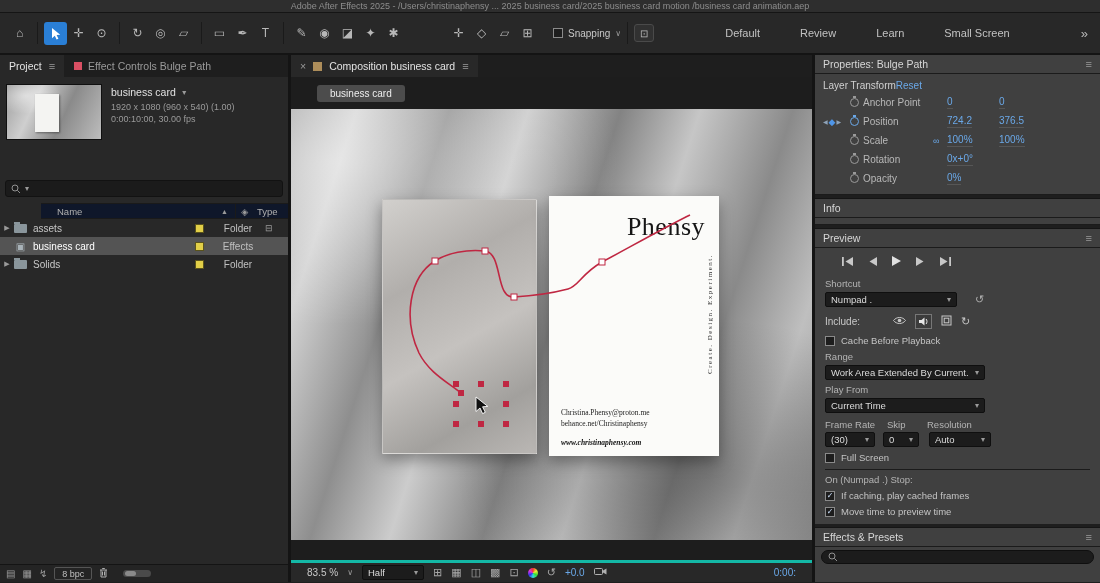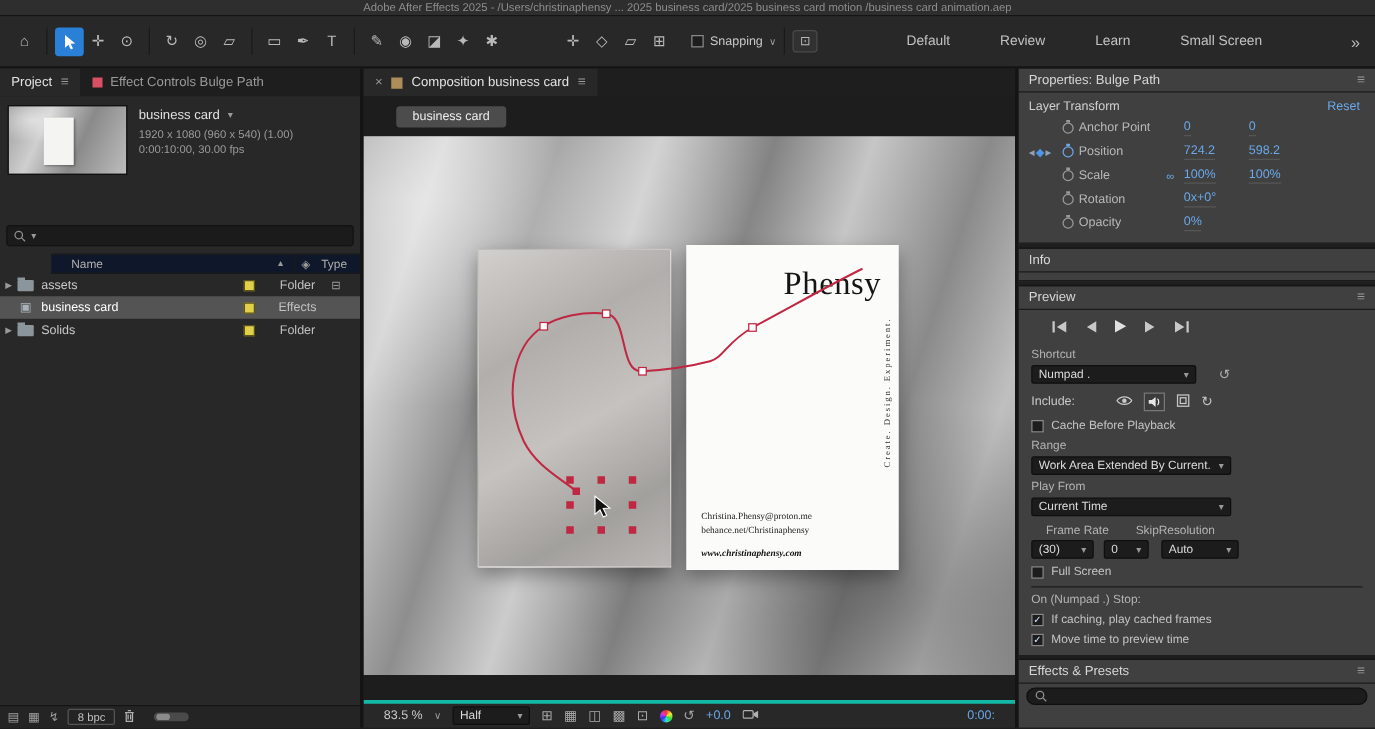--- a/index.html
+++ b/index.html
@@ -102,21 +102,21 @@
   .blueval { color:#6aa8e8; }
   .wheel { width:10px; height:10px; border-radius:50%; flex:none;
            background: conic-gradient(#e33,#ee3,#3d3,#3dd,#33e,#d3d,#e33); }
   .tcode { margin-left:auto; color:#6aa8e8; white-space:nowrap; }
 
   
   .shead { height:19px; display:flex; align-items:center; justify-content:space-between; padding:0 8px;
            font-size:10.5px; color:#d6d6d6; border-bottom:1px solid #1b1b1b; flex:none; }
   .pgap { height:4px; background:#1e1e1e; border-bottom:1px solid #151515; flex:none; }
   .pbody { padding:3px 8px 6px 4px; border-bottom:1px solid #1b1b1b; flex:none; }
-  .ltrow { display:flex; justify-content:space-between; align-items:center; height:16px; padding:0 4px; }
+  .ltrow { display:flex; justify-content:flex-start; align-items:center; height:16px; padding:0 4px; }
   .ltlabel { color:#d0d0d0; }
   .resetlink { color:#6aa8e8; }
   .prow2 { display:flex; align-items:center; height:19px; }
   .kf { width:26px; display:flex; align-items:center; justify-content:center; gap:1px; }
   .kfa { font-size:6px; color:#8fa3b8; }
   .kfd { font-size:9px; color:#4f96e8; }
   .swc { width:18px; display:flex; justify-content:center; }
   .sw { width:9px; height:9px; border:1px solid #9a9a9a; border-radius:50%; position:relative; display:inline-block; }
   .sw::before { content:""; position:absolute; top:-3px; left:2px; width:3px; height:2px; background:#9a9a9a; }
   .sw.on { border-color:#6aa8e8; } .sw.on::before { background:#6aa8e8; }
@@ -131,21 +131,21 @@
   .playrow { display:flex; gap:13px; padding:3px 0 7px 16px; align-items:center; }
   .pbtn { display:flex; align-items:center; }
   .plabel { font-size:9.5px; color:#b4b4b4; margin:4px 0 3px 0; }
   .ddshort { width:132px; }
   .ddwide { width:160px; margin-left:0; }
   .rowflex { display:flex; align-items:center; }
   .resetic { color:#b0b0b0; font-size:11px; margin-left:18px; }
   .includerow { display:flex; align-items:center; gap:9px; margin:7px 0 6px 0; }
   .selbox { border:1px solid #777; background:#3c3c3c; padding:1px 2px; display:flex; align-items:center; }
   .cbrow { display:flex; align-items:center; gap:6px; margin:5px 0; font-size:9.5px; color:#c4c4c4; }
-  .frlabels { display:flex; font-size:9.5px; color:#b4b4b4; margin-top:6px;text-align:right; }
+  .frlabels { display:flex; font-size:9.5px; color:#b4b4b4; margin-top:6px; }
   .frdds { display:flex; margin-top:2px; }
   .divline { border-top:1px solid #1b1b1b; margin:6px 0 4px 0; }
   .fxsearch { margin:3px 6px; height:14px; background:#1c1c1c; border:1px solid #0f0f0f; border-radius:7px;
               display:flex; align-items:center; gap:4px; padding:0 6px; flex:none; }
 </style>
 </head>
 <body>
 
 <div class="titlebar">
   <span>Adobe After Effects 2025 - /Users/christinaphensy ... 2025 business card/2025 business card motion /business card animation.aep</span>
@@ -381,21 +381,21 @@
         <span class="kf">
           <span class="kfa">◀</span>
           <span class="kfd">◆</span>
           <span class="kfa">▶</span>
         </span>
         <span class="swc">
             <span class="sw on"></span>
           </span>
         <span class="plab">Position</span>
         <span class="vcell"><span class="val">724.2</span></span>
-        <span class="vcell"><span class="val">598.2</span></span>
+        <span class="vcell"><span class="val">376.5</span></span>
       </div>
       <div class="prow2">
         <span class="kf"></span>
         <span class="swc">
             <span class="sw"></span>
           </span>
         <span class="plab short">Scale</span>
         <span class="linkic">∞</span>
         <span class="vcell"><span class="val">100%</span></span>
         <span class="vcell"><span class="val">100%</span></span>

